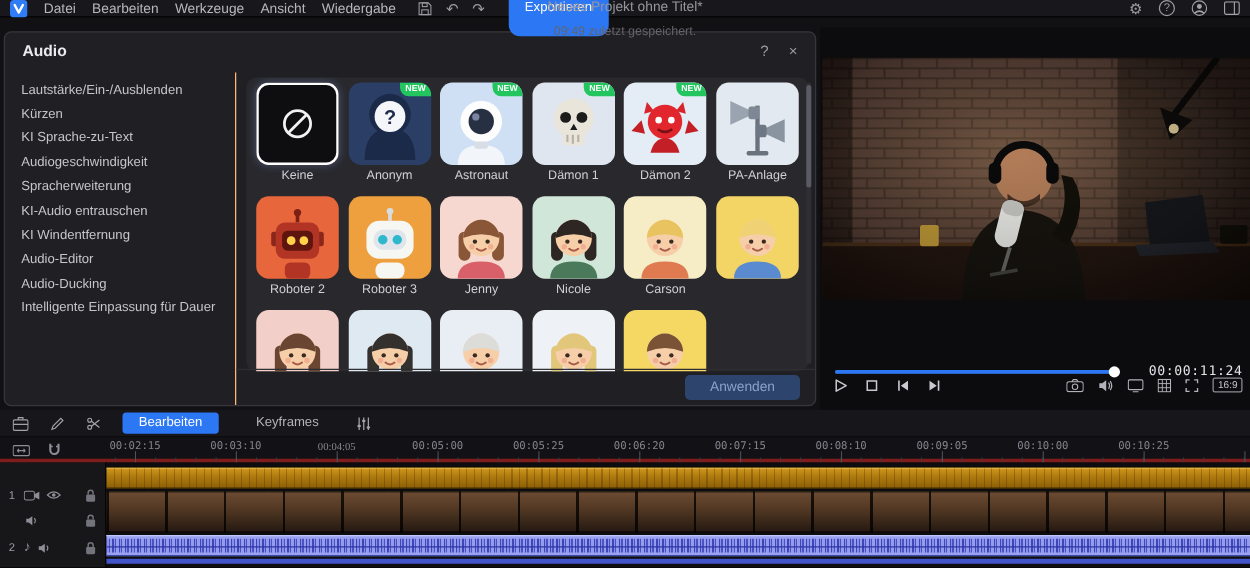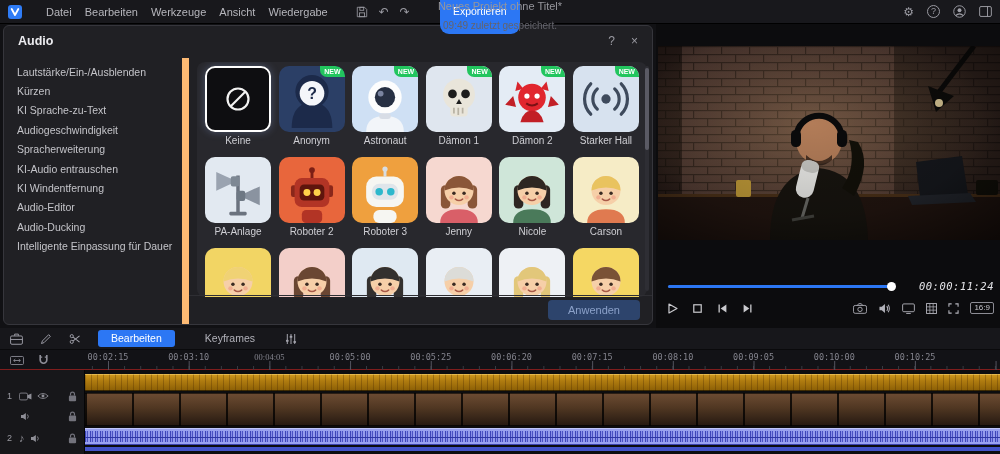--- a/index.html
+++ b/index.html
@@ -1,40 +1,40 @@
 <!DOCTYPE html>
 <html style="--accent: #2c77f4; --badge-new: #22c55e; --badge-hot: #7a5af5;"><head>
 <meta charset="utf-8">
 <style>
 *{margin:0;padding:0;box-sizing:border-box;}
 html,body{background:#000;}
 #app{position:relative;width:1000px;height:454px;background:#111114;font-family:"Liberation Sans","DejaVu Sans",sans-serif;color:#c8c8cc;overflow:hidden;}
 
 
-.topbar{position:absolute;top:0;left:0;right:0;height:24px;background:#18181c;border-bottom:1px solid #000;display:flex;align-items:center;padding:0 8px;gap:24px;z-index:9;}
+.topbar{position:absolute;top:0;left:0;right:0;height:14px;background:#18181c;border-bottom:1px solid #000;display:flex;align-items:center;padding:0 8px;gap:13px;z-index:9;}
 .logo{width:14px;height:14px;flex:0 0 auto;display:flex;}
 .menu{display:flex;gap:13px;}
 .menu-item{font-size:11px;color:#b6b6bc;white-space:nowrap;}
 .tb-icons{display:flex;gap:11px;align-items:center;margin-left:4px;color:#9a9aa2;}
 .tb-glyph{font-size:12px;line-height:1;color:#9a9aa2;}
 .export-btn{margin-left:6px;background:var(--accent,#2c77f4);color:#fff;font-size:10.5px;padding:17px 13px;border-radius:9px;border:none;line-height:1.1;}
 .title-wrap{position:absolute;left:50%;top:0;height:22px;transform:translateX(-50%);display:flex;align-items:center;gap:8px;white-space:nowrap;pointer-events:none;flex-direction:column;}
 .proj-title{font-size:11px;color:#96969c;}
 .saved{font-size:10px;color:#64646c;}
 .tb-right{margin-left:auto;display:flex;gap:13px;align-items:center;color:#a2a2aa;}
 .help-circle{width:13px;height:13px;border:1px solid #9a9aa2;border-radius:50%;font-size:9px;display:flex;align-items:center;justify-content:center;color:#9a9aa2;line-height:1;}
 .icon-btn{display:inline-flex;align-items:center;justify-content:center;}
 .icon-btn svg{display:block;}
 
 
 .audio-panel{position:absolute;left:3px;top:25px;width:650px;height:300px;background:#202024;border:1px solid #36363c;border-radius:6px;}
 .ap-header{position:absolute;top:0;left:0;right:0;height:30px;display:flex;align-items:center;padding:0 14px;}
 .ap-title{font-size:12.5px;font-weight:bold;color:#ececf0;}
 .ap-hicons{margin-left:auto;display:flex;gap:16px;color:#9a9aa2;font-size:12px;}
-.sidebar{position:absolute;left:0;top:32px;bottom:0;width:185px;border-right:7px solid #fdba74;padding-top:4px;overflow:hidden;}
+.sidebar{position:absolute;left:0;top:32px;bottom:0;width:185px;border-right:1px solid #fdba74;padding-top:4px;overflow:hidden;}
 .sb-item{height:19.4px;display:flex;align-items:center;padding:0 4px 0 13px;font-size:10.5px;color:#c4c4c9;white-space:nowrap;}
 .sb-item.active{color:#5a8ef5;}
 .badge-hot{margin-left:5px;background:var(--badge-hot,#7a5af5);color:#fff;font-size:7px;font-weight:bold;padding:1.5px 4px;border-radius:6px;line-height:1;flex:0 0 auto;}
 .voice-wrap{position:absolute;left:193px;top:36px;width:450px;height:235px;background:#28282d;border-radius:8px;overflow:hidden;padding:4px 8px;}
 .voice-grid{display:grid;grid-template-columns:repeat(6,66px);gap:10px 7.6px;}
 .voice{width:66px;}
 .voice-art{position:relative;width:66px;height:66px;border-radius:10px;display:flex;align-items:flex-end;justify-content:center;overflow:hidden;background:#333;}
 .voice-art svg{display:block;width:58px;height:58px;}
 .voice.t-none .voice-art{align-items:center;}
 .voice.t-none .voice-art svg{width:40px;height:40px;}
@@ -44,36 +44,36 @@
 .voice-label{margin-top:3px;text-align:center;font-size:10px;color:#cfcfd4;height:12px;overflow:hidden;white-space:nowrap;}
 .v-scroll{position:absolute;right:3px;top:40px;width:4px;height:225px;background:#2e2e34;border-radius:2px;}
 .v-thumb{position:absolute;top:2px;left:0;width:4px;height:82px;background:#5a5a64;border-radius:2px;}
 .ap-footer{position:absolute;left:185px;right:0;bottom:0;height:29px;border-top:1px solid #2e2e33;}
 .apply-btn{position:absolute;right:12px;top:4px;height:20px;padding:0 20px;background:#2d446c;color:#8ba1c9;font-size:11px;border:none;border-radius:4px;}
 
 
 .preview{position:absolute;left:656px;top:22px;width:344px;height:306px;background:#0c0c0e;}
 .video{position:absolute;left:2px;top:24px;width:342px;height:194px;background:#000;}
 .video svg{display:block;width:100%;height:100%;}
-.seek-row{position:absolute;left:12px;right:6px;top:257px;height:14px;display:flex;align-items:center;font-style:italic;}
+.seek-row{position:absolute;left:12px;right:6px;top:268px;height:14px;display:flex;align-items:center;}
 .seek-track{position:relative;flex:1;height:3px;background:#3a3a40;border-radius:2px;}
 .seek-fill{position:absolute;left:0;top:0;bottom:0;background:var(--accent,#2c77f4);border-radius:2px;}
 .seek-knob{position:absolute;top:50%;width:9px;height:9px;margin-top:-4.5px;background:#fff;border-radius:50%;}
 .timecode{width:88px;margin-left:10px;text-align:right;font-family:"DejaVu Sans Mono",monospace;font-size:10.5px;color:#e4e4e8;letter-spacing:.5px;}
 .ctrl-row{position:absolute;left:10px;right:6px;top:275px;height:22px;display:flex;align-items:center;justify-content:space-between;}
 .transport{display:flex;gap:12px;align-items:center;color:#cacace;}
 .pv-tools{display:flex;gap:11px;align-items:center;color:#b2b2ba;}
 .ratio-badge{border:1px solid #8c8c94;border-radius:2px;font-size:8px;padding:1px 3px;color:#c6c6cc;line-height:1;}
 
 
 .timeline{position:absolute;left:0;top:328px;width:1000px;height:126px;background:#0e0e10;}
 .tl-toolbar{position:absolute;top:0;left:0;right:0;height:22px;background:#17171b;border-bottom:1px solid #0a0a0c;display:flex;align-items:center;padding-left:10px;gap:17px;color:#a2a2ab;}
 .tl-tab{font-size:10.5px;color:#b2b2ba;padding:2.5px 13px;border-radius:3px;line-height:1.1;}
 .tl-tab.active{background:var(--accent,#2c77f4);color:#fff;}
-.tl-rulerrow{position:absolute;top:22px;left:0;right:0;height:20px;background:#121216;border-bottom:1px solid #7f1d1d;}
+.tl-rulerrow{position:absolute;top:22px;left:0;right:0;height:20px;background:#121216;border-bottom:3px solid #7f1d1d;}
 .ruler-tools{position:absolute;left:0;top:0;width:85px;height:20px;display:flex;align-items:center;gap:14px;padding-left:10px;color:#8e8e98;}
 .tl-ruler{position:absolute;left:85px;right:0;top:0;height:20px;overflow:hidden;
   background-image:linear-gradient(90deg,#53535e 0 1px,rgba(0,0,0,0) 1px),linear-gradient(90deg,#3a3a42 0 1px,rgba(0,0,0,0) 1px);
   background-size:80.7px 9px,16.14px 4px;background-repeat:repeat-x;background-position:23px 100%,23px 100%;}
 .ruler-label{position:absolute;top:2px;width:56px;text-align:center;font-size:8.5px;color:#84848e;font-family:"DejaVu Sans Mono",monospace;}
 .tl-body{position:absolute;top:42px;bottom:0;left:0;right:0;}
 .tl-headers{position:absolute;left:0;top:0;bottom:0;width:85px;background:#17171a;border-right:1px solid #050507;}
 .th-row{position:absolute;left:0;right:0;display:flex;align-items:center;gap:5px;padding:0 7px;color:#8e8e96;height:16px;}
 .th-row .lock{margin-left:auto;color:#73737c;}
 .th-num{font-size:9px;color:#9a9aa2;width:7px;}
@@ -248,33 +248,20 @@
                 <path d="M33 18 L38.5 24 L31 25.5 Z" fill="#c21f26"></path>
                 <circle cx="20" cy="19" r="9.5" fill="#e1262e"></circle>
                 <path d="M12 36 Q14 28 20 28 Q26 28 28 36 Z" fill="#c21f26"></path>
                 <circle cx="16.5" cy="18" r="1.8" fill="#fff"></circle>
                 <circle cx="23.5" cy="18" r="1.8" fill="#fff"></circle>
                 <path d="M16 23 Q20 26 24 23" stroke="#7a1014" stroke-width="1.4" fill="none"></path>
               </svg>
               <span class="badge-new">NEW</span>
             </div>
             <div class="voice-label">Dämon 2</div>
-          </div>
-          <div class="voice t-hall">
-            <div class="voice-art" style="background: rgb(215, 226, 239);">
-              <svg viewBox="0 0 40 40">
-                <circle cx="20" cy="20" r="3.2" fill="#3e4a5c"></circle>
-                <path d="M26 13 A9.5 9.5 0 0 1 26 27" stroke="#3e4a5c" stroke-width="2.2" fill="none" stroke-linecap="round"></path>
-                <path d="M30.5 9.5 A15 15 0 0 1 30.5 30.5" stroke="#3e4a5c" stroke-width="2.2" fill="none" stroke-linecap="round"></path>
-                <path d="M14 13 A9.5 9.5 0 0 0 14 27" stroke="#3e4a5c" stroke-width="2.2" fill="none" stroke-linecap="round"></path>
-                <path d="M9.5 9.5 A15 15 0 0 0 9.5 30.5" stroke="#3e4a5c" stroke-width="2.2" fill="none" stroke-linecap="round"></path>
-              </svg>
-              <span class="badge-new">NEW</span>
-            </div>
-            <div class="voice-label">Starker Hall</div>
           </div>
           <div class="voice t-megaphone">
             <div class="voice-art" style="background: rgb(226, 233, 241);">
               <svg viewBox="0 0 40 40">
                 <rect x="18.8" y="10" width="2.4" height="26" fill="#6a727e"></rect>
                 <path d="M19 14 L5 7.5 V20.5 Z" fill="#9aa3b0"></path>
                 <rect x="15" y="10.5" width="6" height="7" rx="1.5" fill="#7e8894"></rect>
                 <path d="M21 24 L35 17.5 V30.5 Z" fill="#8a93a0"></path>
                 <rect x="19" y="20.5" width="6" height="7" rx="1.5" fill="#6e7884"></rect>
                 <rect x="14" y="35" width="12" height="2.5" rx="1" fill="#6a727e"></rect>

